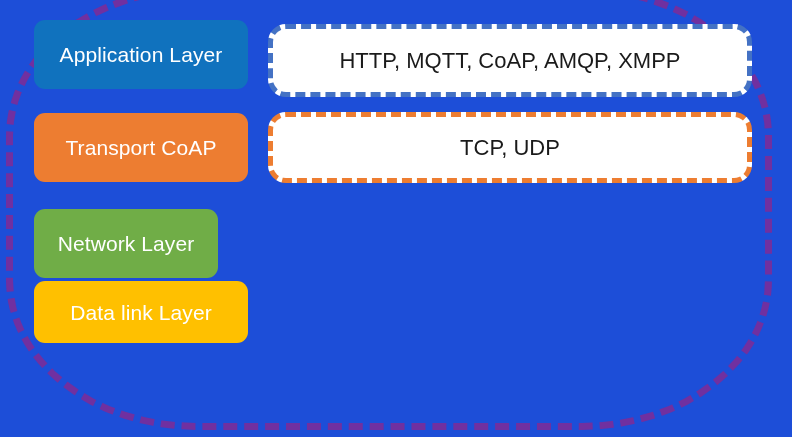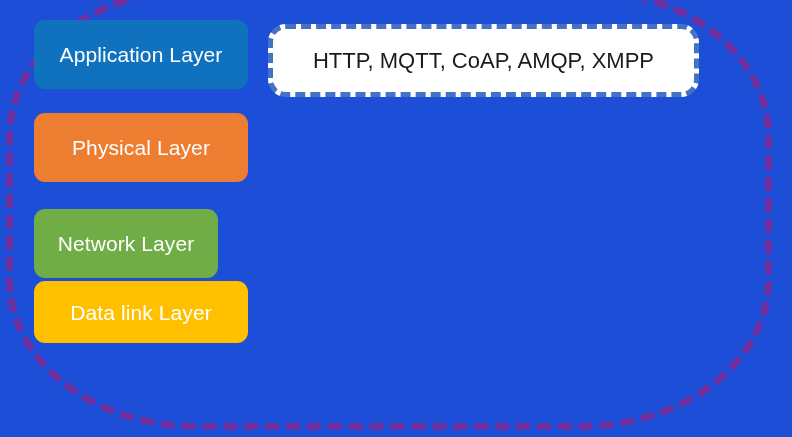--- a/index.html
+++ b/index.html
@@ -60,49 +60,52 @@
     box-sizing: border-box;
     display: flex;
     align-items: center;
     justify-content: center;
     text-align: center;
     color: #1A1A1A;
     font-size: 22px;
     line-height: 1.45;
     padding: 4px 14px;
   }
-  .proto-app   { left: 268px; top: 24px;  width: 431px; height: 73px;  border-color: #4472C4; }
+  .proto-app   { left: 268px; top: 24px;  width: 484px; height: 73px;  border-color: #4472C4; }
   .proto-trans { left: 268px; top: 112px; width: 484px; height: 71px;  border-color: #ED7D31; }
   .proto-net   { left: 268px; top: 197px; width: 484px; height: 69px;  border-color: #70AD47; }
   .proto-data  { left: 268px; top: 281px; width: 484px; height: 114px; border-color: #FFC000; }
 </style>
 </head>
 <body>
 
 <div id="canvas">
 
   <div class="outer-border"></div>
 
   <div class="layer-chip chip-app">
     <span>Application Layer</span>
   </div>
 
   <div class="layer-chip chip-trans">
-    <span>Physical Layer</span>
+    <span>Transport CoAP</span>
   </div>
 
   <div class="layer-chip chip-net">
     <span>Network Layer</span>
   </div>
 
   <div class="layer-chip chip-data">
     <span>Data link Layer</span>
   </div>
 
 
   <div class="proto-box proto-app">
     <span>HTTP, MQTT, CoAP, AMQP, XMPP</span>
   </div>
 
+  <div class="proto-box proto-trans">
+    <span>TCP, UDP</span>
+  </div>
 
 
 
 </div>
 
 </body></html>

